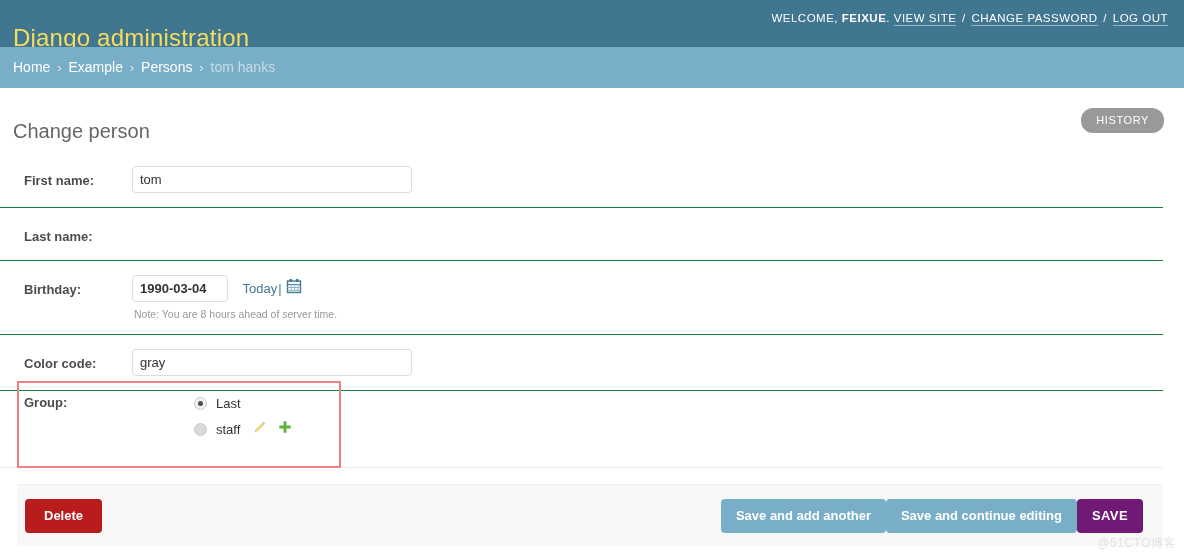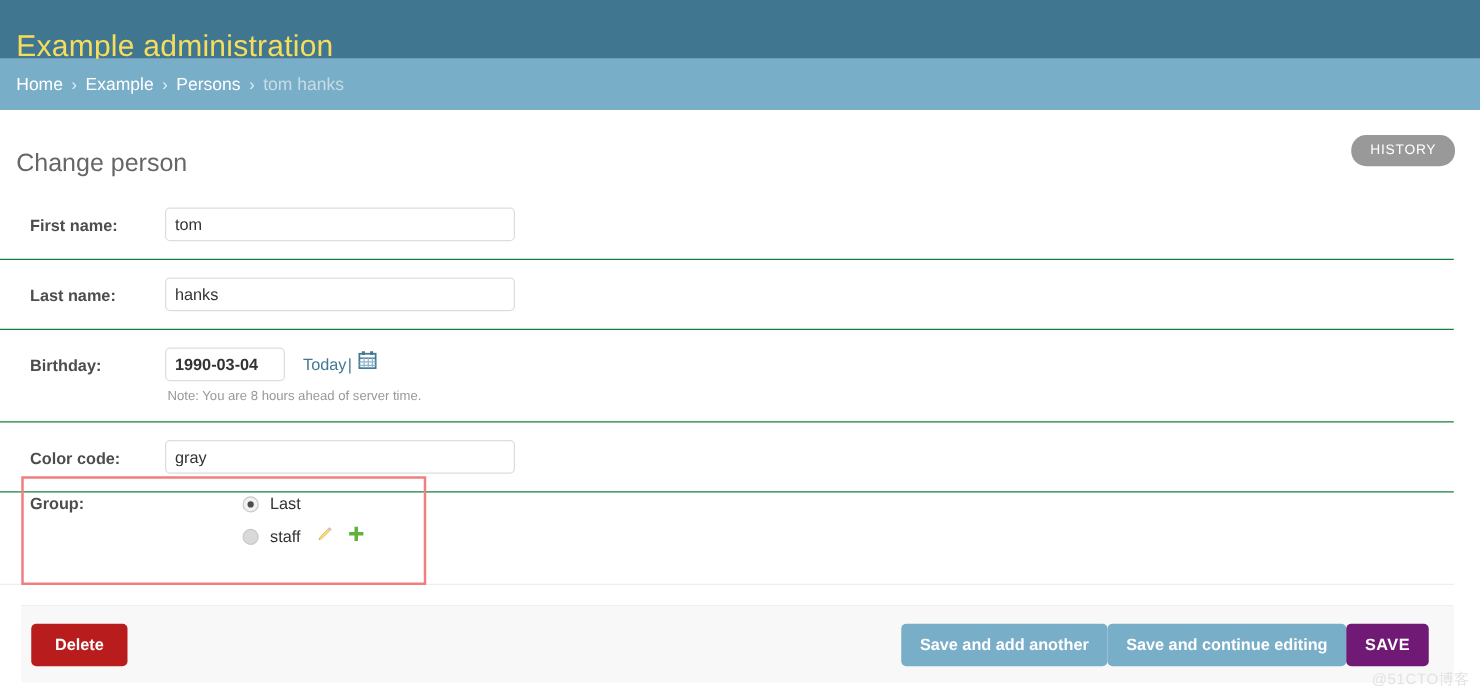--- a/index.html
+++ b/index.html
@@ -267,21 +267,30 @@
     color: #e2e2e2;
     letter-spacing: 0.5px;
     white-space: nowrap;
   }
 </style>
 </head>
 <body>
 
 <div id="header">
   <div id="branding">
-    <h1 id="site-name">Example administration</h1>
+    <h1 id="site-name">Django administration</h1>
+  </div>
+  <div id="user-tools">
+    <span>WELCOME,</span>
+    <span class="uname">FEIXUE</span><span>.</span>
+    <a href="#">VIEW SITE</a>
+    <span class="sep">/</span>
+    <a href="#">CHANGE PASSWORD</a>
+    <span class="sep">/</span>
+    <a href="#">LOG OUT</a>
   </div>
 </div>
 
 <div id="breadcrumbs">
   <a href="#">Home</a>
   <span class="crumb-sep">›</span>
   <a href="#">Example</a>
   <span class="crumb-sep">›</span>
   <a href="#">Persons</a>
   <span class="crumb-sep">›</span>
@@ -298,23 +307,20 @@
       <label class="field-label">First name:</label>
       <div class="field-box">
         <input class="text-input" type="text" value="tom" style="">
       </div>
     </div>
   </div>
 
   <div class="form-row">
     <div class="row-inner">
       <label class="field-label">Last name:</label>
-      <div class="field-box">
-        <input class="text-input" type="text" value="hanks" style="">
-      </div>
     </div>
   </div>
 
   <div class="form-row">
     <div class="row-inner" style="min-height:66px;">
       <label class="field-label">Birthday:</label>
       <div class="field-box">
         <input class="text-input date" type="text" value="1990-03-04" style="">
         <a href="#" class="today-link">Today</a><span class="pipe">|</span><span class="cal-icon"><svg width="16" height="16" viewBox="0 0 16 16">
               <rect x="1.5" y="3" width="13" height="11.5" fill="#ffffff" stroke="#417893" stroke-width="1.4"></rect>

